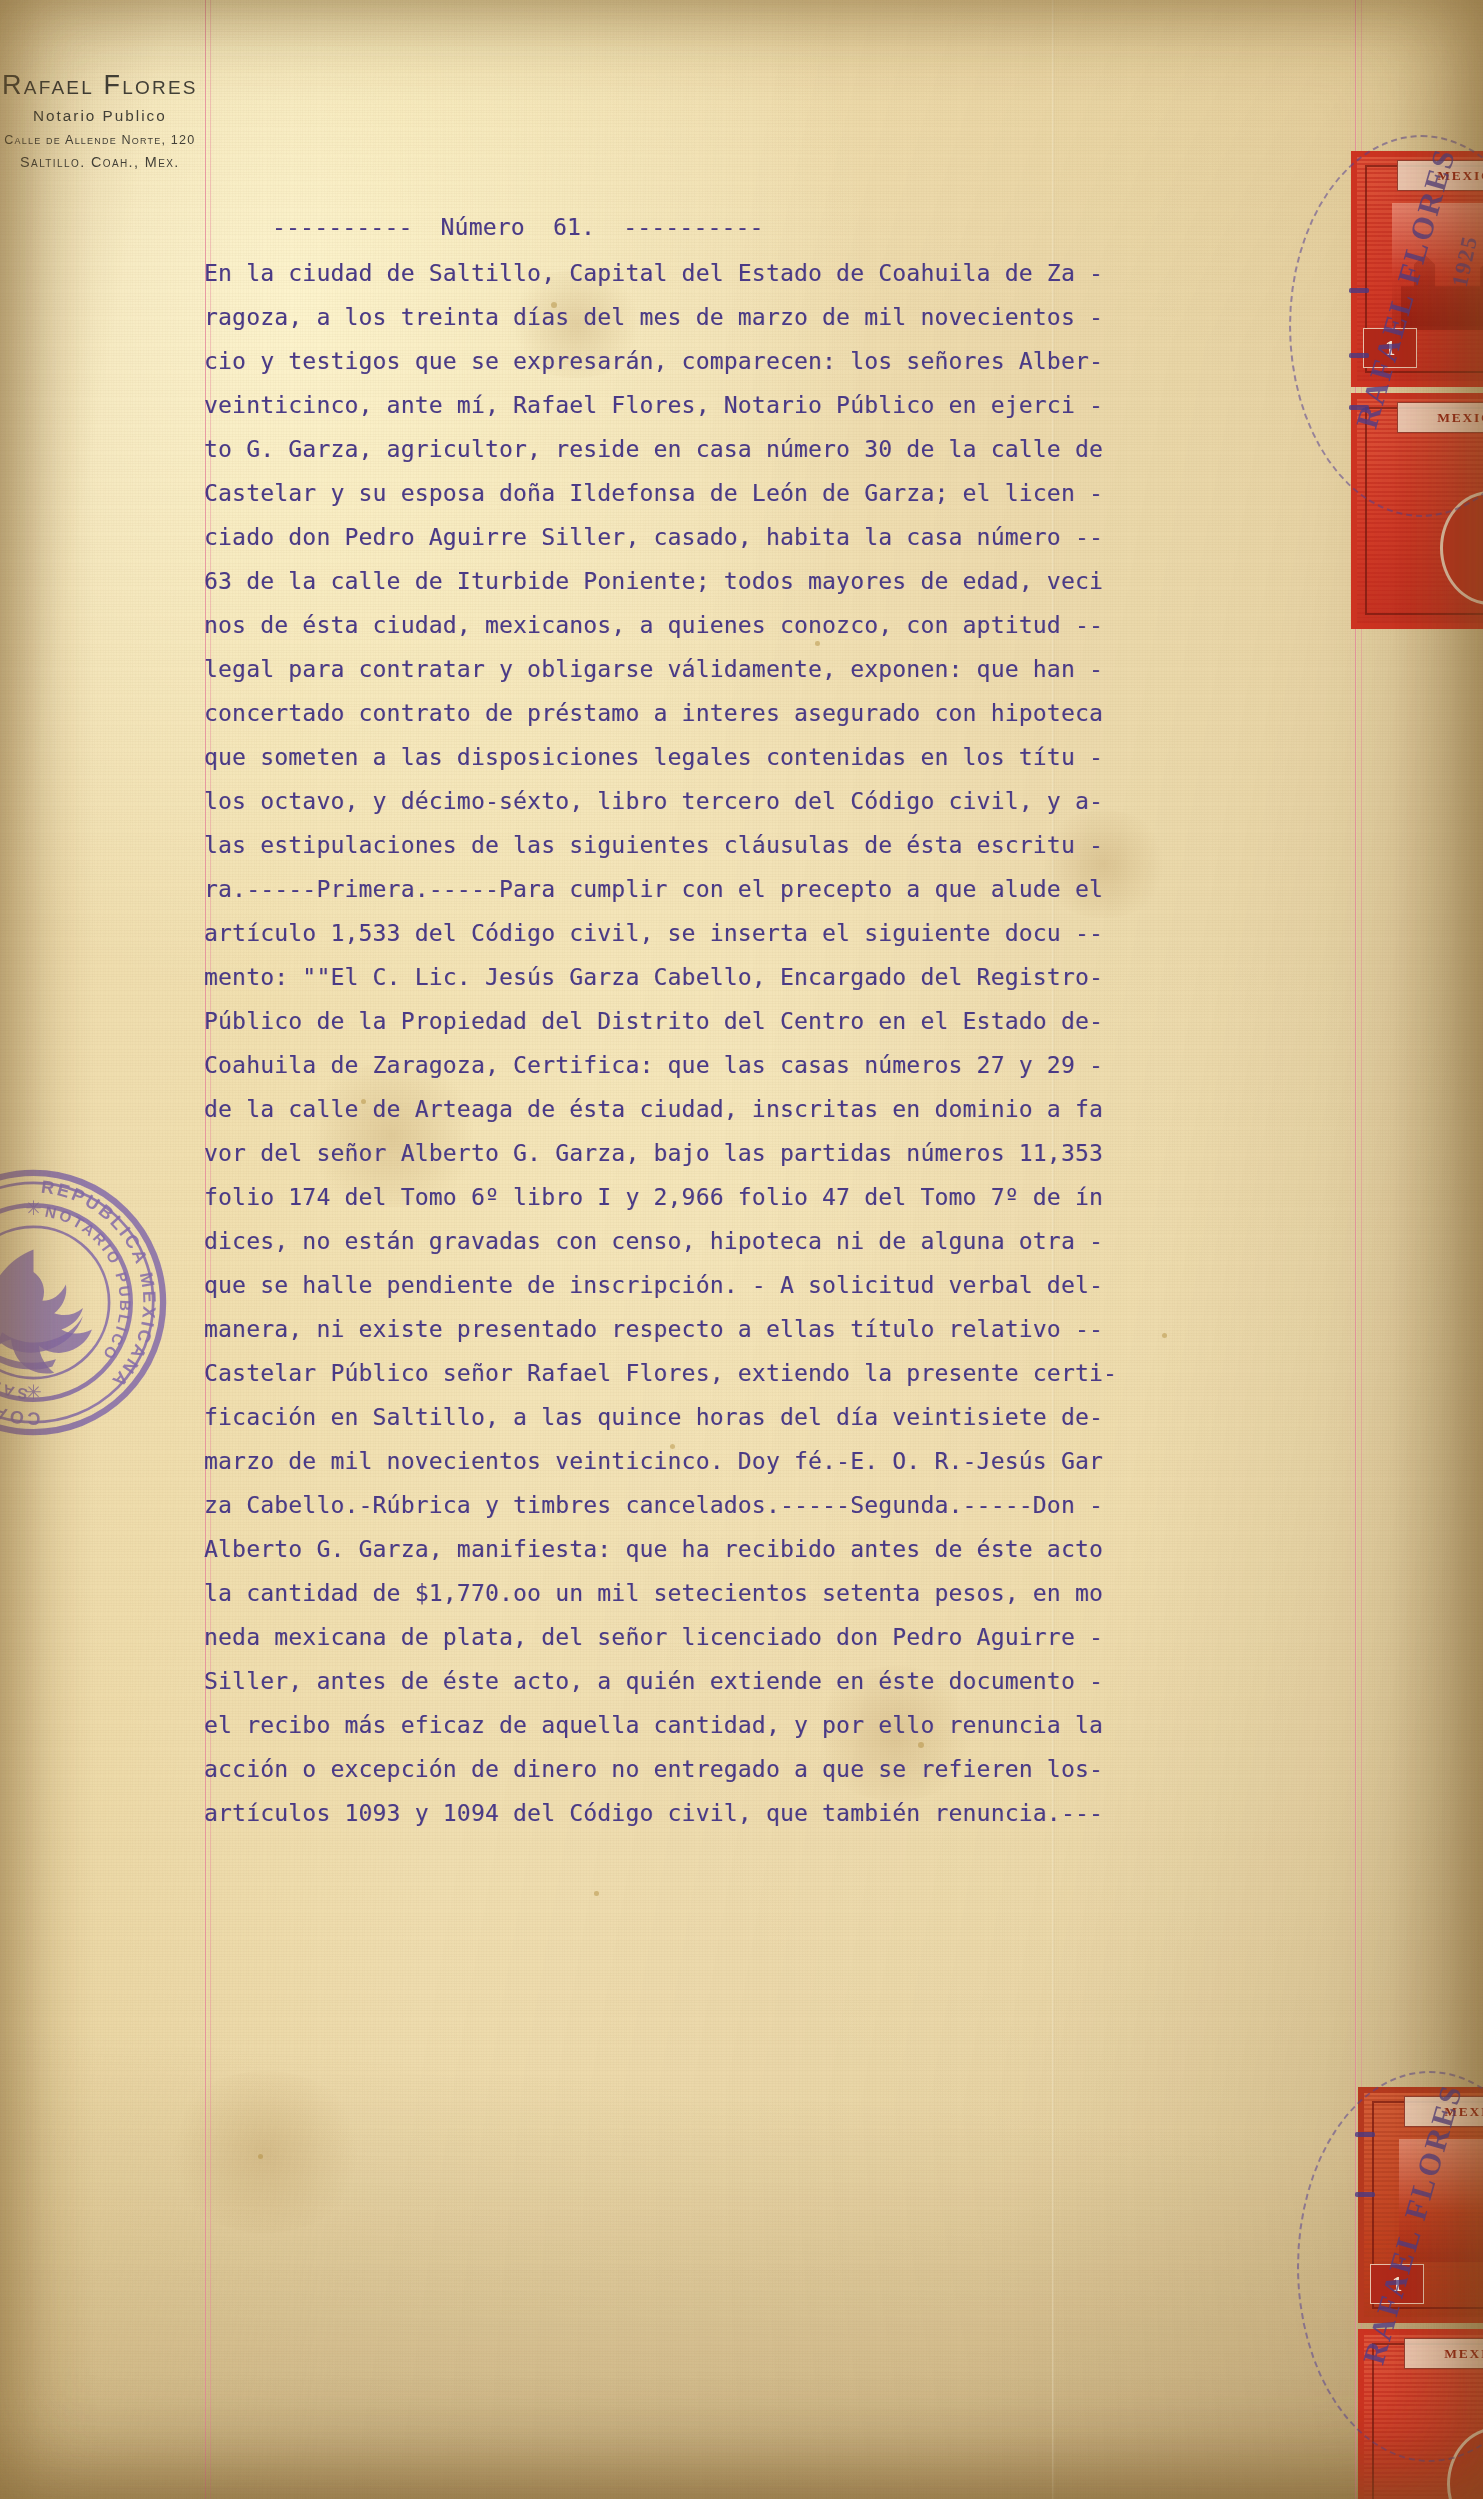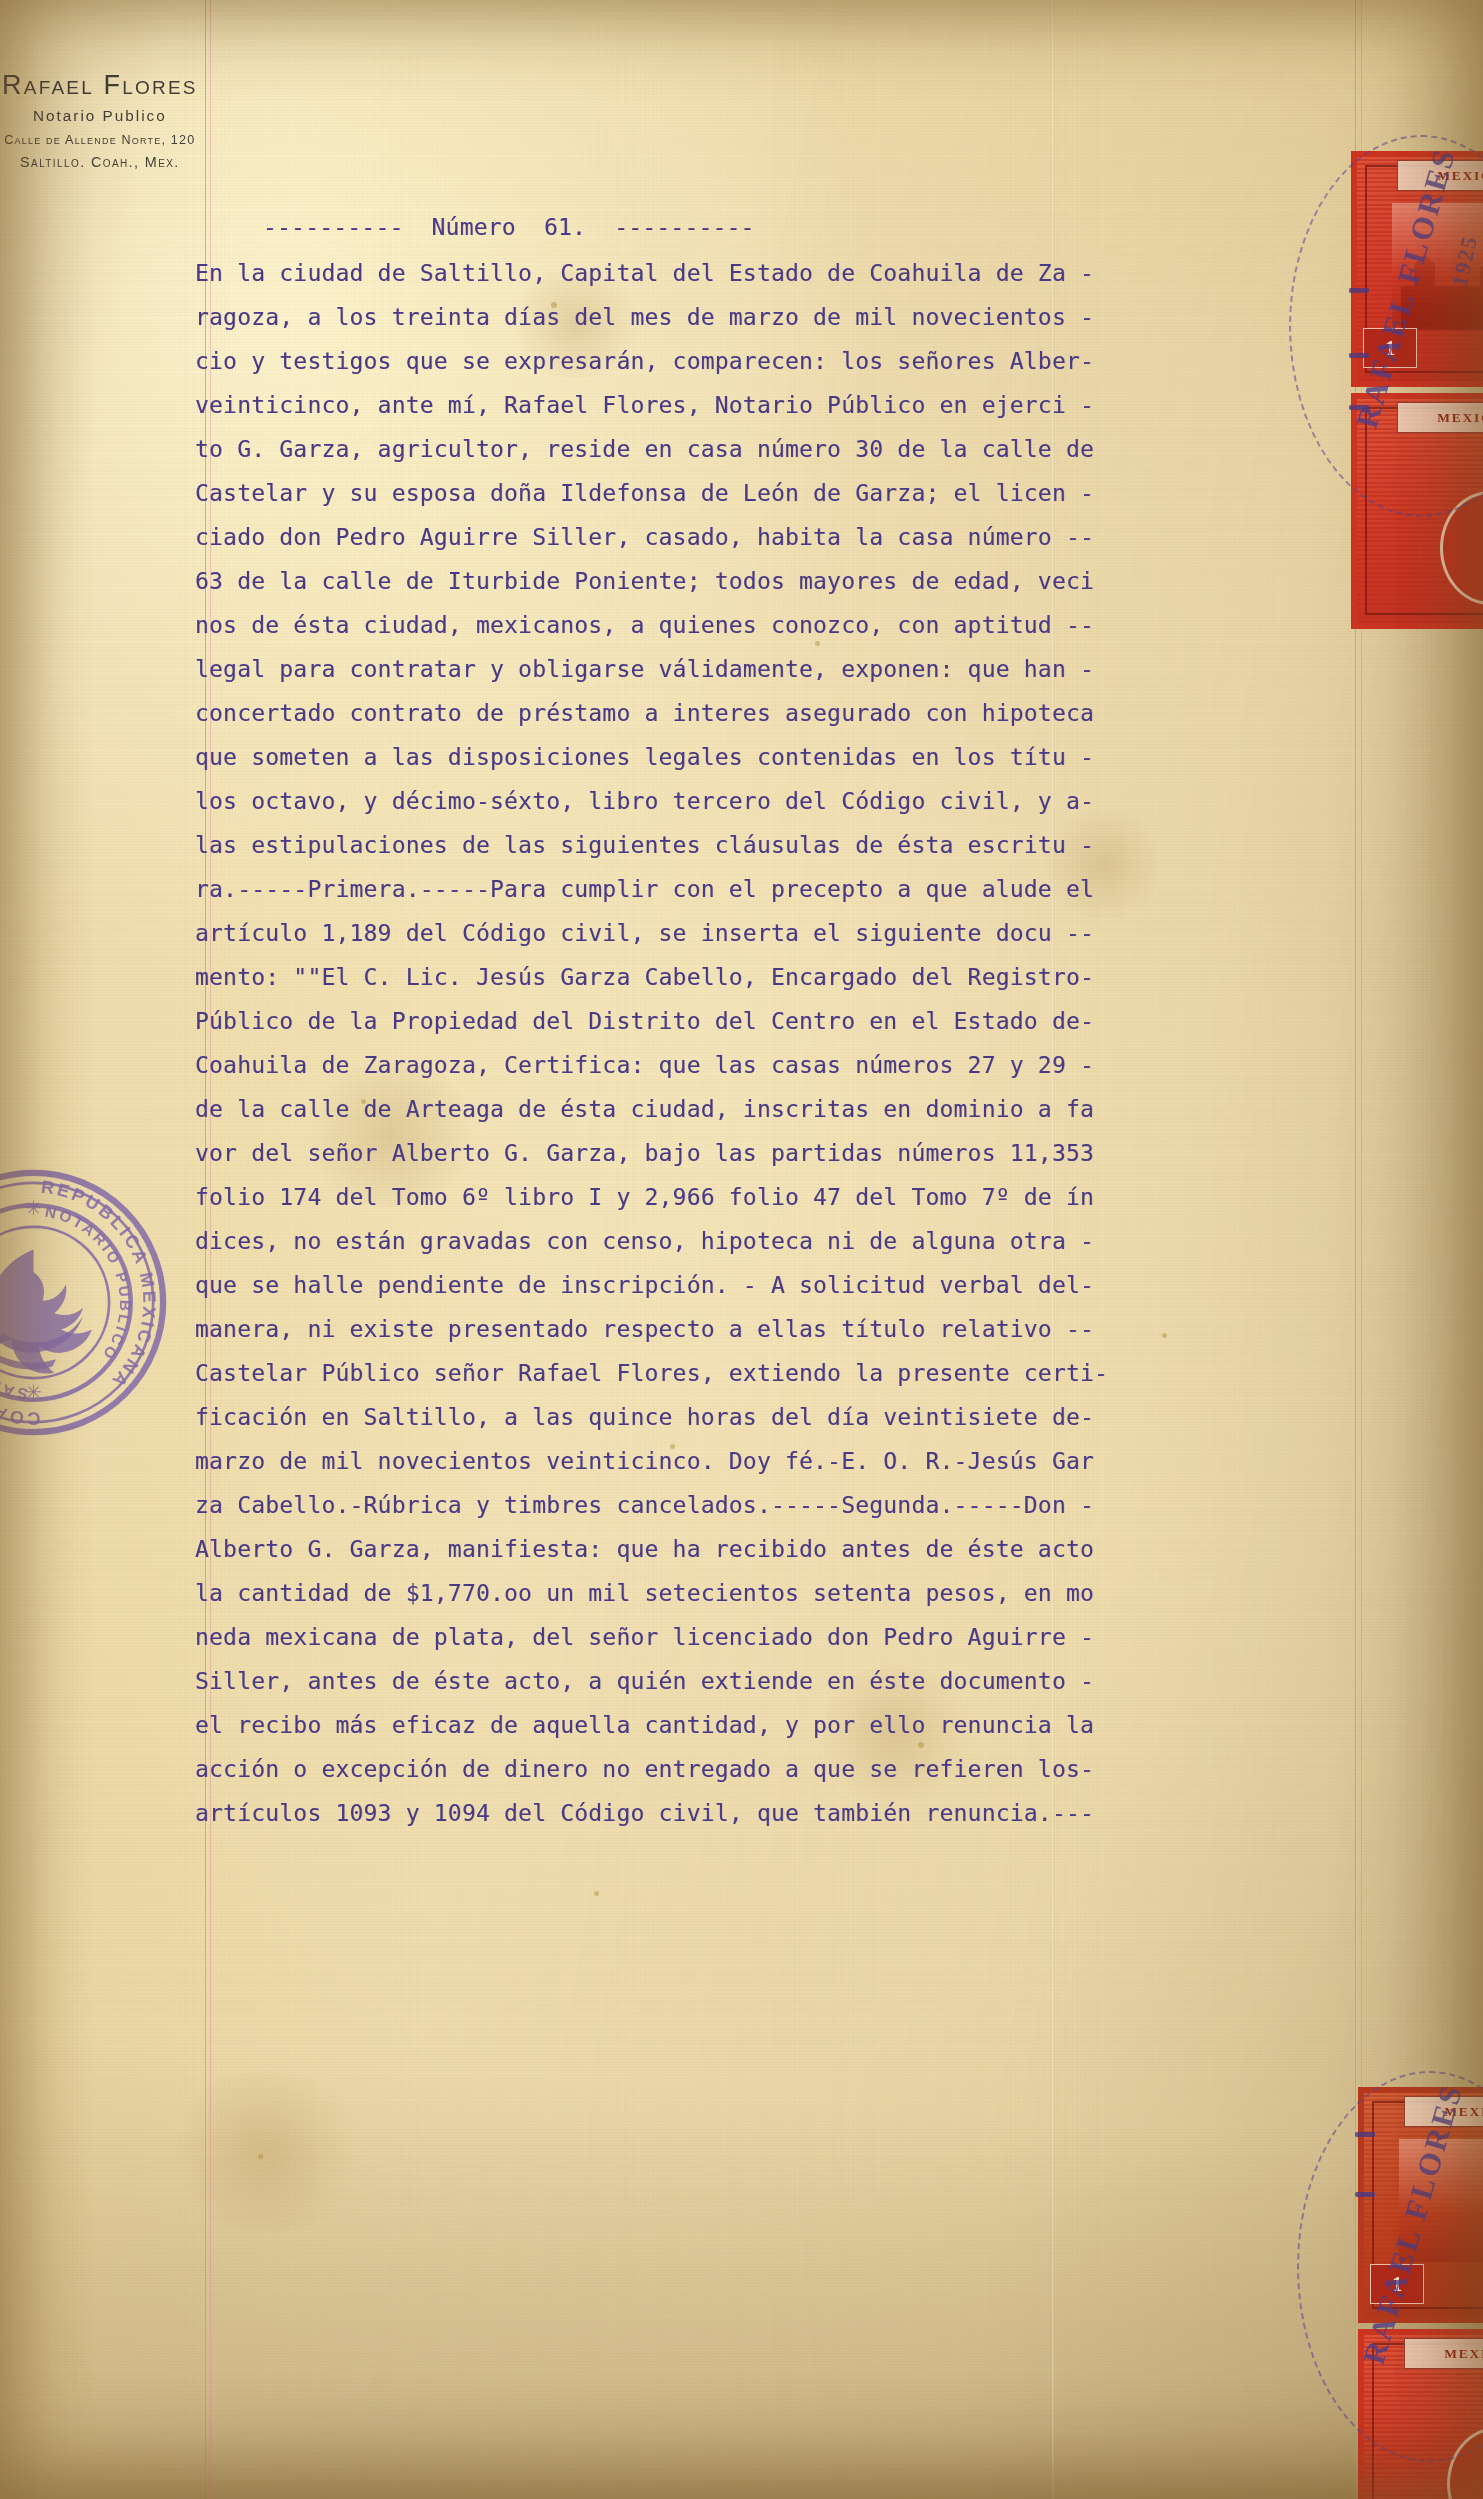--- a/index.html
+++ b/index.html
@@ -117,21 +117,21 @@
     font-size: 14.4px;
     letter-spacing: 1.4px;
     margin-top: 7.2px;
     font-variant: small-caps;
     white-space: nowrap;
   }
 
   
   .typed {
     position: absolute;
-    left: 195px;
+    left: 204px;
     top: 205px;
     width: 1121px;
     font-family: "DejaVu Sans Mono", "Liberation Mono", monospace;
     font-size: 23px;
     line-height: 44px;
     color: #4a3a86;
     letter-spacing: 0.2px;
     text-shadow: 0.5px 0.4px 0 rgba(74,58,134,0.30);
   }
   .typed .title {
@@ -325,21 +325,21 @@
         <div class="ln">Castelar y su esposa doña Ildefonsa de León de Garza; el licen -</div>
         <div class="ln">ciado don Pedro Aguirre Siller, casado, habita la casa número --</div>
         <div class="ln">63 de la calle de Iturbide Poniente; todos mayores de edad, veci</div>
         <div class="ln">nos de ésta ciudad, mexicanos, a quienes conozco, con aptitud --</div>
         <div class="ln">legal para contratar y obligarse válidamente, exponen: que han -</div>
         <div class="ln">concertado contrato de préstamo a interes asegurado con hipoteca</div>
         <div class="ln">que someten a las disposiciones legales contenidas en los títu -</div>
         <div class="ln">los octavo, y décimo-séxto, libro tercero del Código civil, y a-</div>
         <div class="ln">las estipulaciones de las siguientes cláusulas de ésta escritu -</div>
         <div class="ln">ra.-----Primera.-----Para cumplir con el precepto a que alude el</div>
-        <div class="ln">artículo 1,189 del Código civil, se inserta el siguiente docu --</div>
+        <div class="ln">artículo 1,533 del Código civil, se inserta el siguiente docu --</div>
         <div class="ln">mento: ""El C. Lic. Jesús Garza Cabello, Encargado del Registro-</div>
         <div class="ln">Público de la Propiedad del Distrito del Centro en el Estado de-</div>
         <div class="ln">Coahuila de Zaragoza, Certifica: que las casas números 27 y 29 -</div>
         <div class="ln">de la calle de Arteaga de ésta ciudad, inscritas en dominio a fa</div>
         <div class="ln">vor del señor Alberto G. Garza, bajo las partidas números 11,353</div>
         <div class="ln">folio 174 del Tomo 6º libro I y 2,966 folio 47 del Tomo 7º de ín</div>
         <div class="ln">dices, no están gravadas con censo, hipoteca ni de alguna otra -</div>
         <div class="ln">que se halle pendiente de inscripción. - A solicitud verbal del-</div>
         <div class="ln">manera, ni existe presentado respecto a ellas título relativo --</div>
         <div class="ln">Castelar Público señor Rafael Flores, extiendo la presente certi-</div>

